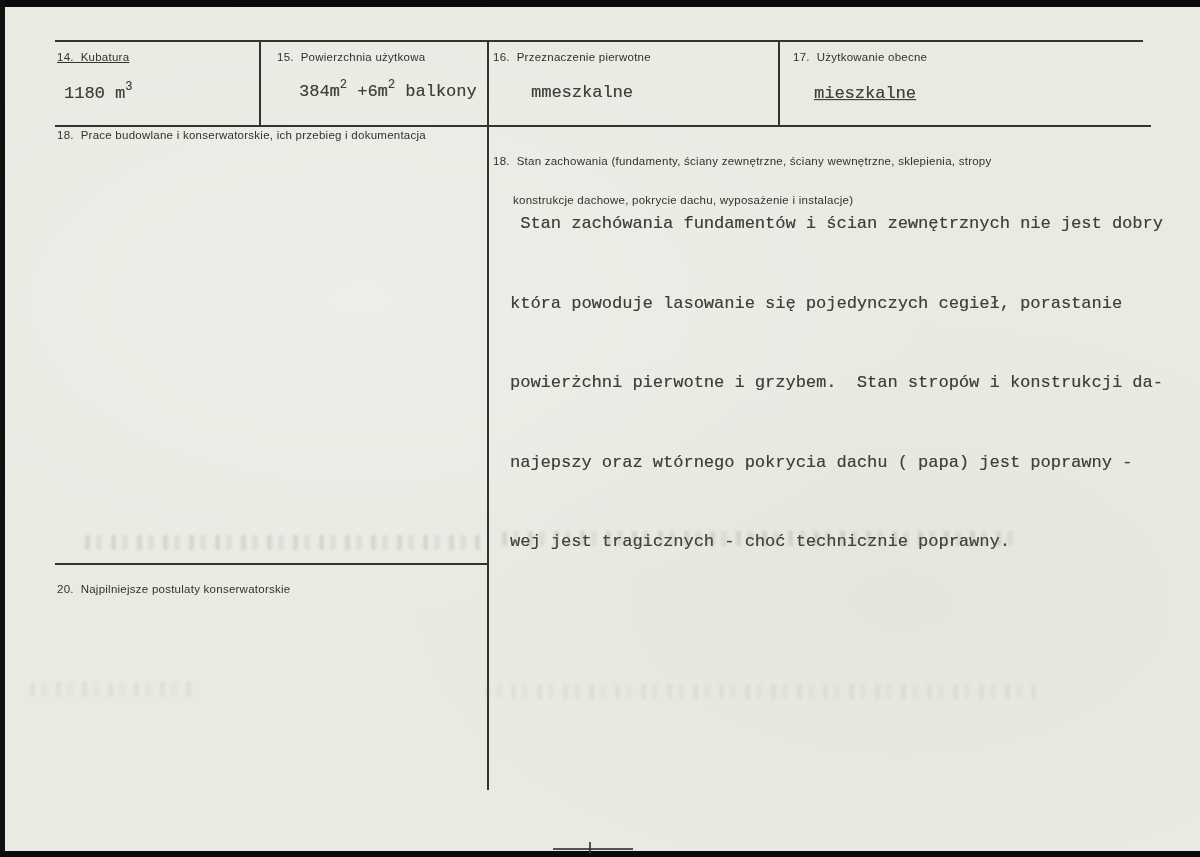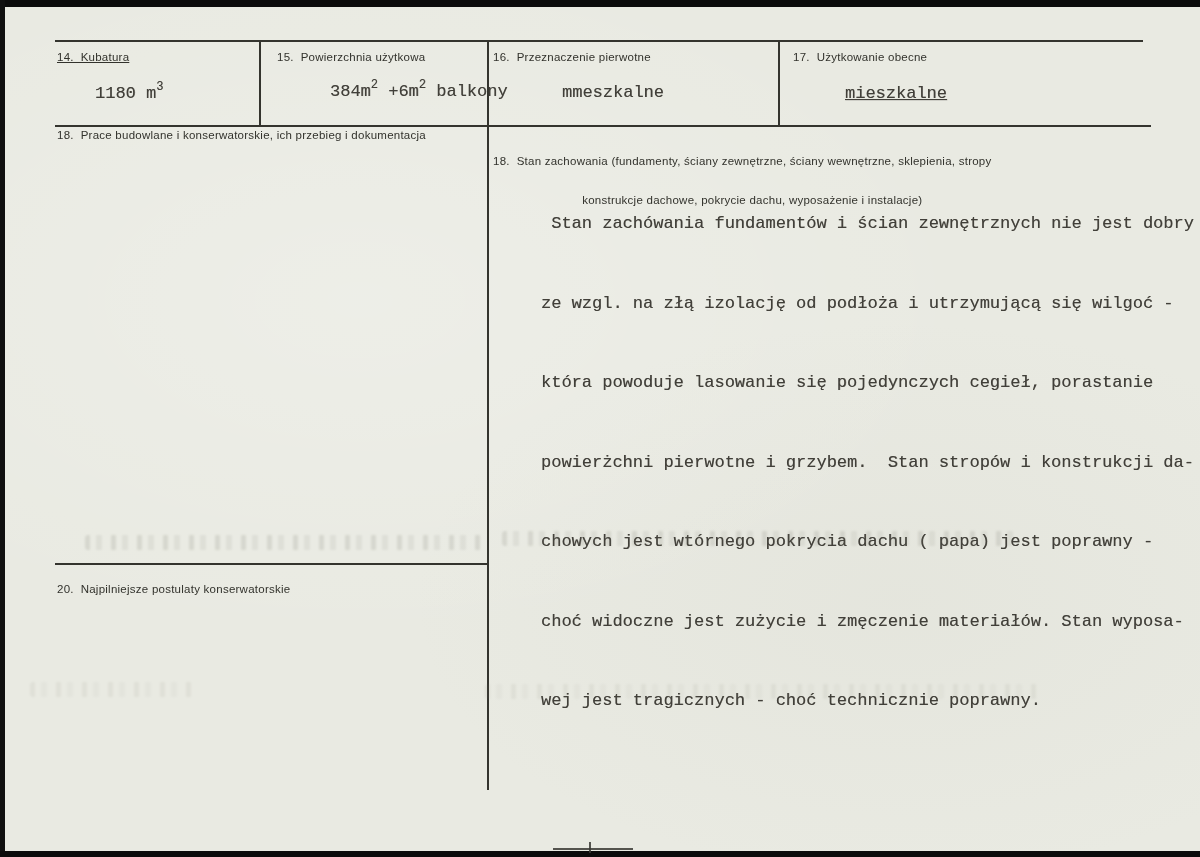--- a/index.html
+++ b/index.html
@@ -27,21 +27,21 @@
   .vl-16-17{left:778px;top:40px;height:86px;}
   
   .lbl{
     position:absolute;color:#32322c;font-size:11.5px;letter-spacing:0.25px;
     white-space:pre;line-height:13px;
   }
   
   .type{
     position:absolute;color:#413f39;white-space:pre;
     font-family:"Liberation Mono","DejaVu Sans Mono",monospace;
-    font-size:17px;text-shadow:0.3px 0.3px 0.6px rgba(70,68,60,0.55);margin-left:31px;
+    font-size:17px;text-shadow:0.3px 0.3px 0.6px rgba(70,68,60,0.55);
   }
   .type sup{font-size:12px;position:relative;top:-1px;}
   .para{line-height:26.5px;}
   .para div{white-space:pre;}
   
   .smudge{
     position:absolute;height:15px;border-radius:3px;filter:blur(1px);
     background:repeating-linear-gradient(90deg,
       rgba(118,118,106,0.30) 0 5px, rgba(118,118,106,0) 5px 11px,
       rgba(118,118,106,0.18) 11px 17px, rgba(118,118,106,0) 17px 26px);
@@ -77,29 +77,27 @@
   <div class="lbl" style="left:493px;top:51px;">16.  Przeznaczenie pierwotne</div>
   <div class="type" style="left:531px;top:83px;">mmeszkalne</div>
 
   <div class="lbl" style="left:785px;top:51px;margin-left:8px;">17.  Użytkowanie obecne</div>
   <div class="type" style="left:814px;top:84px;text-decoration:underline;">mieszkalne</div>
 
   <div class="lbl" style="left:57px;top:129px;">18.  Prace budowlane i konserwatorskie, ich przebieg i dokumentacja</div>
 
   <div class="lbl" style="left:493px;top:129px;">
     <div>18.  Stan zachowania (fundamenty, ściany zewnętrzne, ściany wewnętrzne, sklepienia, stropy</div>
-    <div style="padding-left:20px;text-align:center;">konstrukcje dachowe, pokrycie dachu, wyposażenie i instalacje)</div>
+    <div style="padding-left:20px;">konstrukcje dachowe, pokrycie dachu, wyposażenie i instalacje)</div>
   </div>
   <div class="type para" style="left:510px;top:158px;">
     <div> Stan zachówania fundamentów i ścian zewnętrznych nie jest dobry</div>
-    <div>ze wzgl. na złą izolację od podłoża i utrzymującą się wilgoć -</div>
     <div>która powoduje lasowanie się pojedynczych cegieł, porastanie</div>
     <div>powierżchni pierwotne i grzybem.  Stan stropów i konstrukcji da-</div>
-    <div>chowych jest wtórnego pokrycia dachu ( papa) jest poprawny -</div>
-    <div>choć widoczne jest zużycie i zmęczenie materiałów. Stan wyposa-</div>
+    <div>najepszy oraz wtórnego pokrycia dachu ( papa) jest poprawny -</div>
     <div>wej jest tragicznych - choć technicznie poprawny.</div>
   </div>
 
   <div class="lbl" style="left:57px;top:571px;margin-top:12px;">20.  Najpilniejsze postulaty konserwatorskie</div>
 
   <div class="smudge" style="left:85px;top:535px;width:398px;"></div>
   <div class="smudge" style="left:502px;top:531px;width:515px;"></div>
   <div class="smudge faint" style="left:30px;top:682px;width:165px;"></div>
   <div class="smudge faint" style="left:485px;top:684px;width:555px;"></div>
 

